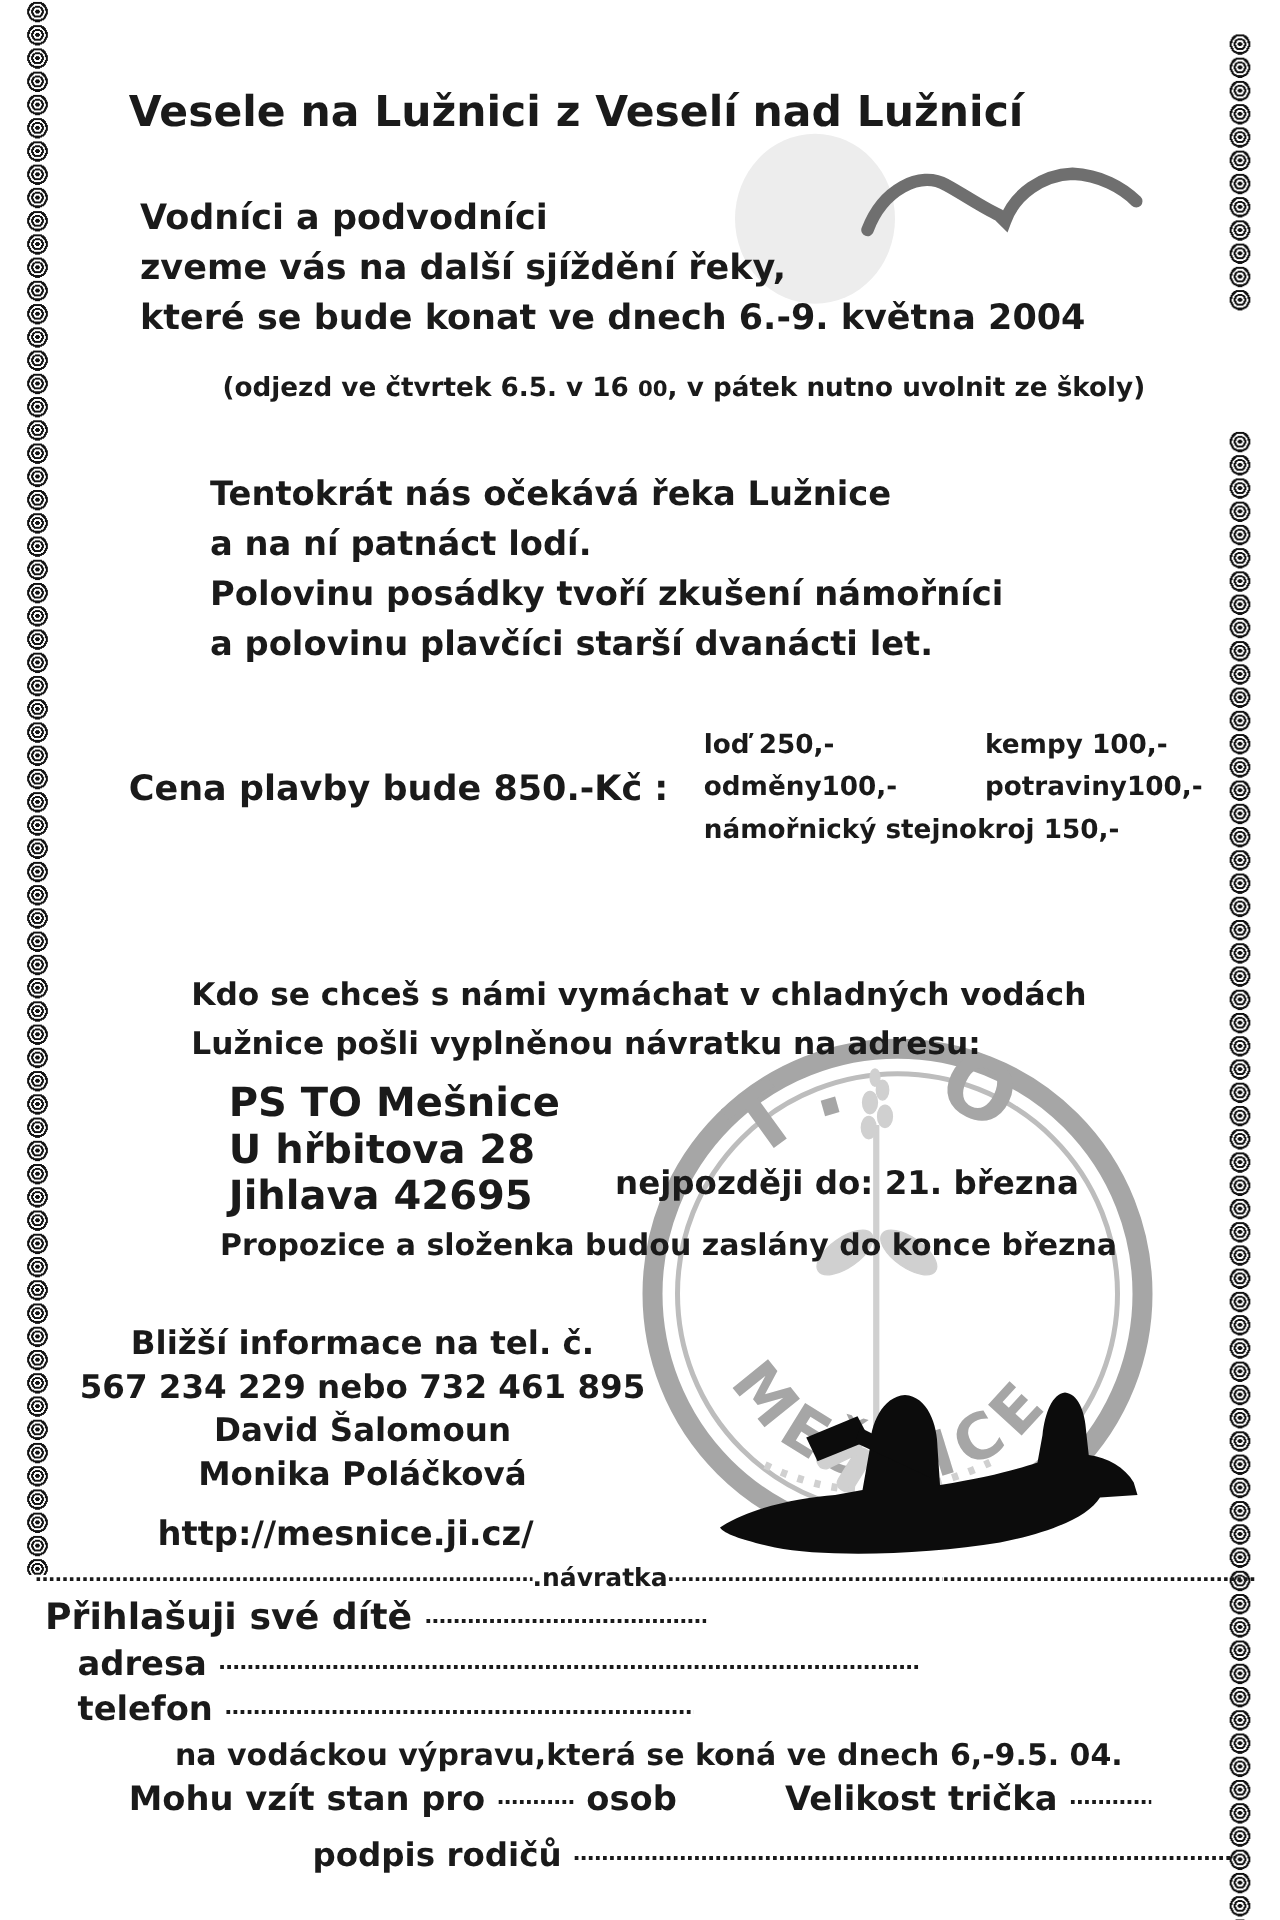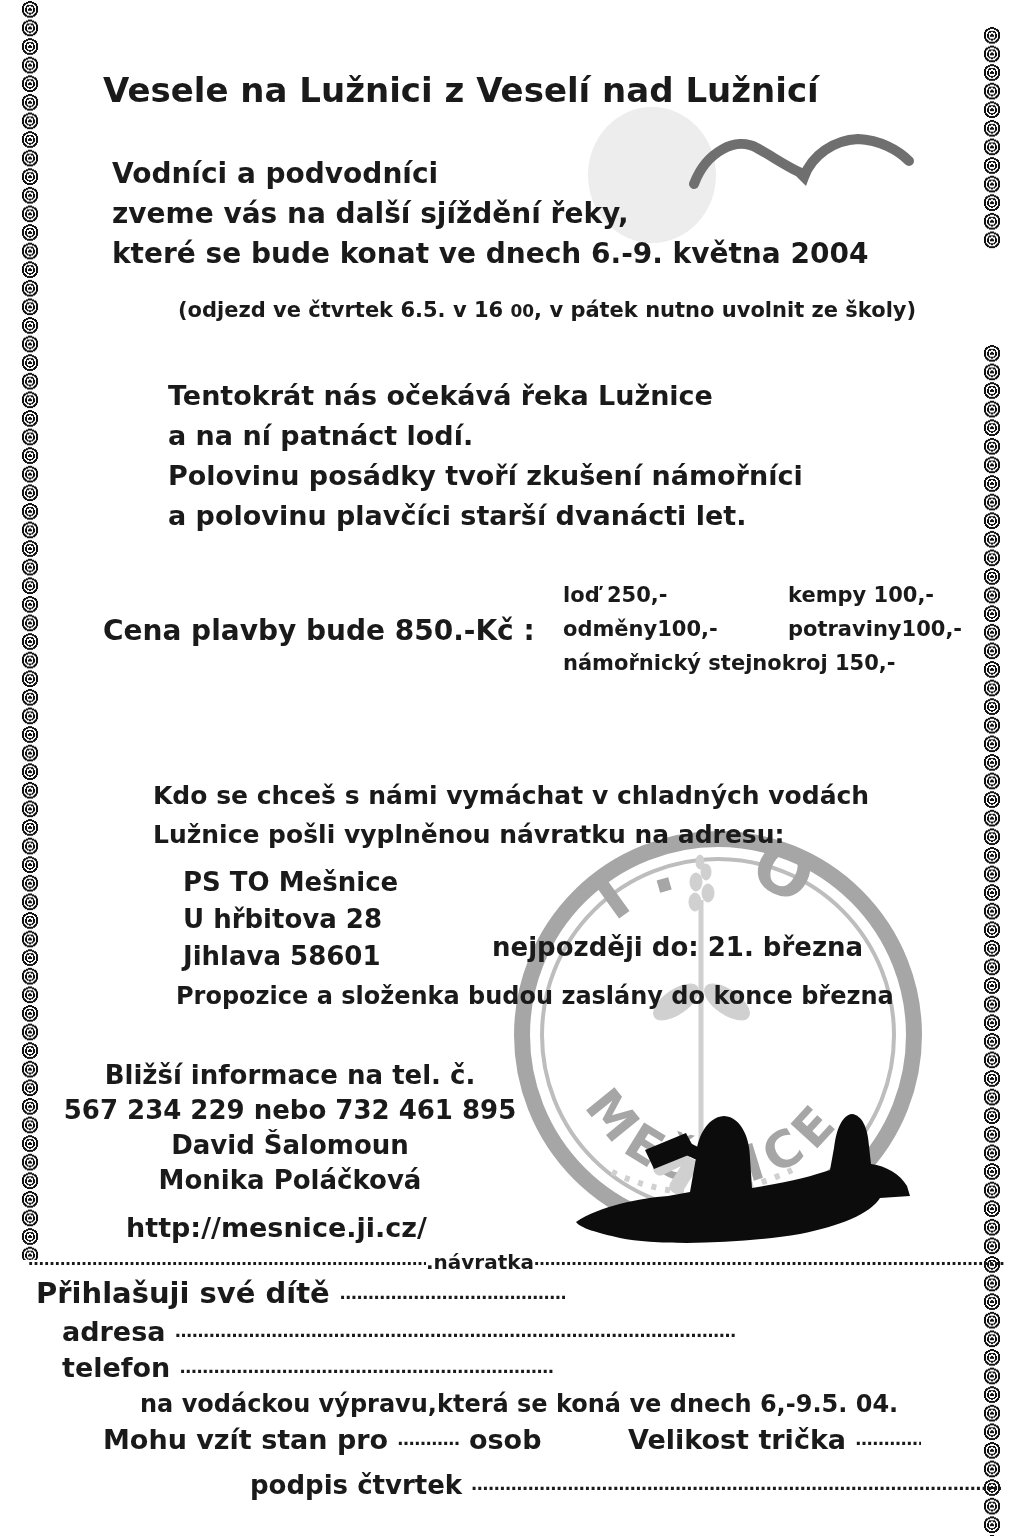--- a/index.html
+++ b/index.html
@@ -23,21 +23,21 @@
   #decor{position:absolute;left:0;top:0;width:1024px;height:1536px;z-index:0;}
   #title{left:103px;top:70px;font-size:34px;white-space:nowrap;}
   #intro{left:112px;top:154px;font-size:28px;line-height:40px;white-space:nowrap;}
   #departure{left:178px;top:298px;font-size:21px;white-space:nowrap;}
   #departure .sup{font-size:17px;}
   #body-par{left:168px;top:376px;font-size:27px;line-height:40px;white-space:nowrap;}
   #price-label{left:103px;top:614px;font-size:28px;white-space:nowrap;}
   #price-col1{left:563px;top:578px;font-size:21px;line-height:34px;white-space:nowrap;}
   #price-col2{left:788px;top:578px;font-size:21px;line-height:34px;white-space:nowrap;}
   #invite{left:153px;top:776px;font-size:25px;line-height:39px;white-space:nowrap;}
-  #address{left:183px;top:864px;font-size:26px;line-height:37px;white-space:nowrap;}
+  #address{left:183px;top:864px;font-size:32px;line-height:37px;white-space:nowrap;}
   #deadline{left:492px;top:932px;font-size:26px;white-space:nowrap;}
   #propozice{left:176px;top:982px;font-size:24px;white-space:nowrap;}
   #contact{left:55px;top:1058px;width:470px;text-align:center;font-size:26px;line-height:35px;white-space:nowrap;}
   #website{left:126px;top:1212px;font-size:27px;white-space:nowrap;text-align:right;}
   .dotfill{display:inline-block;overflow:hidden;white-space:nowrap;font-size:17px;letter-spacing:0;vertical-align:baseline;}
   #navratka-line{left:28px;top:1250px;width:980px;font-size:20px;white-space:nowrap;overflow:hidden;}
   #navratka-line .dotfill{font-size:16px;}
   #child-line{left:36px;top:1276px;font-size:29px;white-space:nowrap;}
   #adresa-line{left:62px;top:1316px;font-size:27px;white-space:nowrap;}
   #telefon-line{left:62px;top:1352px;font-size:27px;white-space:nowrap;}
@@ -137,21 +137,21 @@
 </div>
 
 <div id="invite" class="abs">
   <div>Kdo se chceš s námi vymáchat v chladných vodách</div>
   <div>Lužnice pošli vyplněnou návratku na adresu:</div>
 </div>
 
 <div id="address" class="abs">
   <div>PS TO Mešnice</div>
   <div>U hřbitova 28</div>
-  <div>Jihlava 58601</div>
+  <div>Jihlava 42695</div>
 </div>
 
 <div id="deadline" class="abs">nejpozději do: 21. března</div>
 <div id="propozice" class="abs">Propozice a složenka budou zaslány do konce března</div>
 
 <div id="contact" class="abs">
   <div>Bližší informace na tel. č.</div>
   <div>567 234 229 nebo 732 461 895</div>
   <div>David Šalomoun</div>
   <div>Monika Poláčková</div>
@@ -185,15 +185,15 @@
   <span class="dotfill" style="width:62px;">…………………………………………………………………………………………………………………………………………………………………………………………………………</span>
   <span>osob</span>
 </div>
 
 <div id="tshirt-line" class="abs">
   <span>Velikost trička</span>
   <span class="dotfill" style="width:66px;">…………………………………………………………………………………………………………………………………………………………………………………………………………</span>
 </div>
 
 <div id="signature-line" class="abs">
-  <span>podpis čtvrtek</span>
+  <span>podpis rodičů</span>
   <span class="dotfill" style="width:530px;">…………………………………………………………………………………………………………………………………………………………………………………………………………</span>
 </div>
 
 </body></html>

